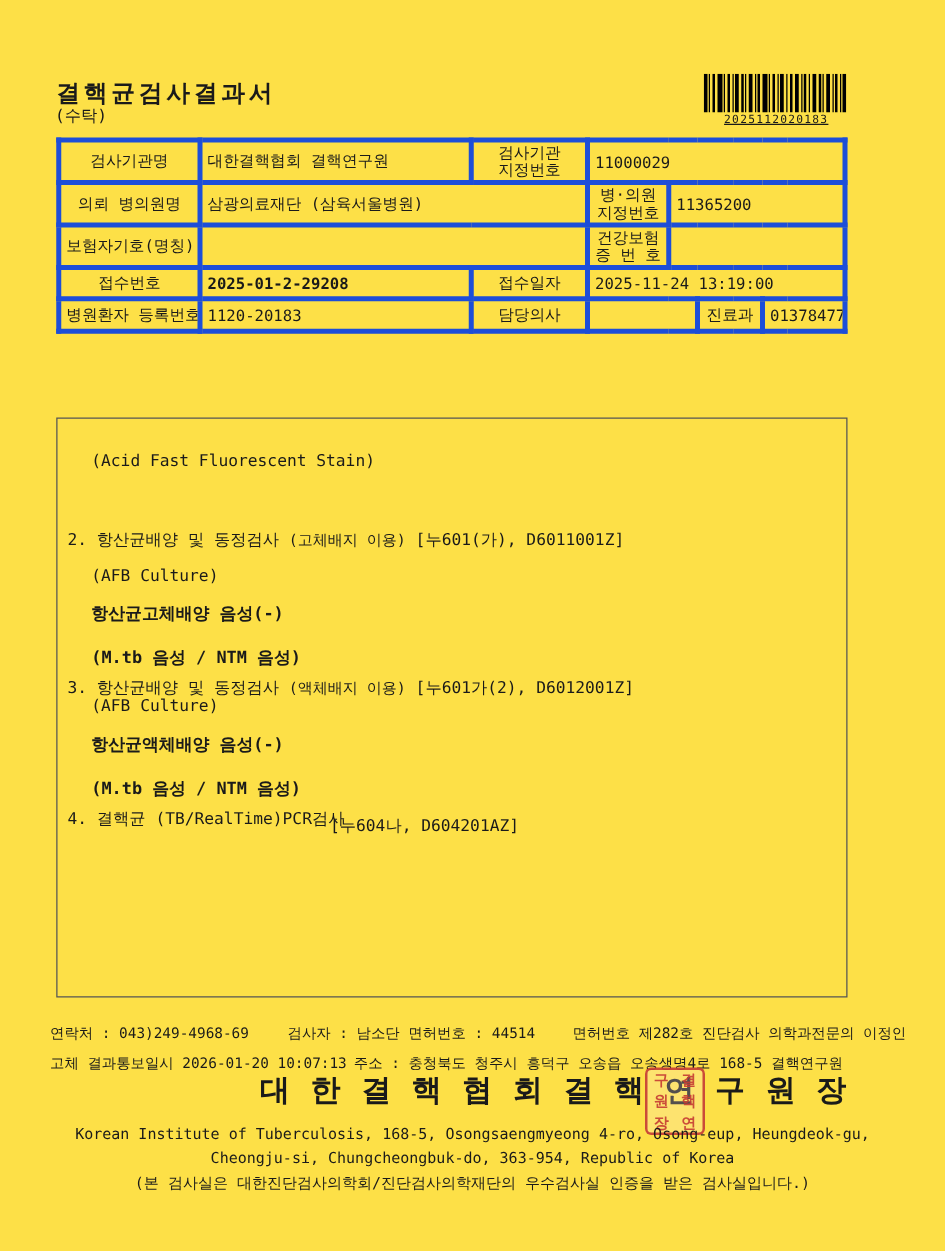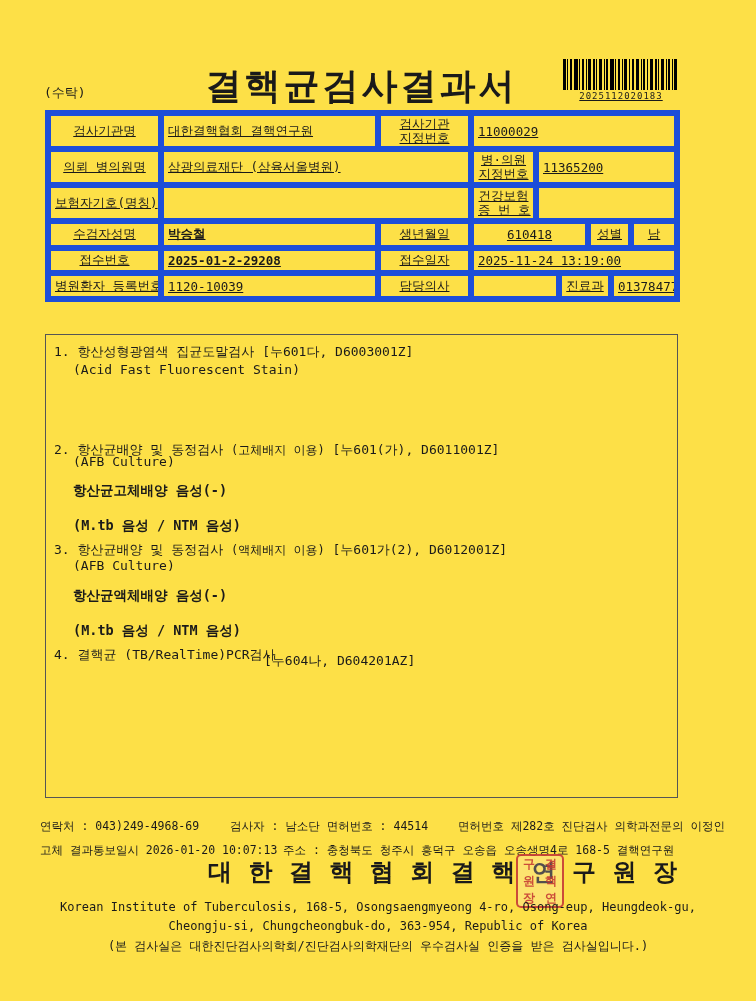--- a/index.html
+++ b/index.html
@@ -1,32 +1,32 @@
 <!DOCTYPE html>
 <html><head>
 <meta charset="utf-8">
 <style>
   html,body{margin:0;padding:0;background:#e8e8e8;}
   .page{position:relative;width:756px;height:1001px;background:#fde047;
         font-family:"DejaVu Sans Mono", monospace;color:#1a1a1a;overflow:hidden;}
 
   
   .consign{position:absolute;left:44px;top:84px;font-size:13px;}
-  .doc-title{position:absolute;left:45px;top:62px;width:633px;text-align:center;
-             font-size:36px;font-weight:bold;letter-spacing:3px;
+  .doc-title{position:absolute;left:45px;top:62px;width:633px;text-align:left;
+             font-size:19px;font-weight:bold;letter-spacing:3px;
              font-family:"DejaVu Serif", serif;}
   .barcode-wrap{position:absolute;left:563px;top:59px;width:116px;text-align:center;}
   .barcode-wrap svg{display:block;}
   .barcode-num{font-size:9px;letter-spacing:1px;margin-top:1px;text-decoration:underline;}
 
   
   table.info{position:absolute;left:45px;top:110px;width:631px;border-collapse:collapse;
              table-layout:fixed;}
-  table.info td{border:6px solid #1d4ed8;font-size:12.5px;padding:1px 4px;
-                overflow:hidden;white-space:nowrap;vertical-align:middle;text-decoration:underline;}
+  table.info td{border:4px solid #1d4ed8;font-size:12.5px;padding:1px 4px;
+                overflow:hidden;white-space:nowrap;vertical-align:middle;}
   td.lbl{text-align:center;padding:1px 1px;}
   td.val{text-align:left;padding-left:9px;}
   td.ctr{text-align:center;}
   .b{font-weight:bold;}
   td.two{line-height:1.12;}
   td.two div{text-align:center;font-size:12.5px;}
 
   
   .result-box{position:absolute;left:45px;top:334px;width:631px;height:462px;
               border:1px solid #555;}
@@ -127,53 +127,41 @@
     </tr>
     <tr style="height:33px">
       <td class="lbl">보험자기호(명칭)</td>
       <td class="val" colspan="2"></td>
       <td class="lbl two">
         <div>건강보험</div>
         <div>증 번 호</div>
       </td>
       <td class="val" colspan="5"></td>
     </tr>
-    <tr style="height:27px">
-      <td class="lbl">수검자성명</td>
-      <td class="val b">박승철</td>
-      <td class="lbl">생년월일</td>
-      <td class="ctr" colspan="3">610418</td>
-      <td class="lbl" colspan="2">성별</td>
-      <td class="ctr">남</td>
-    </tr>
     <tr style="height:25px">
       <td class="lbl">접수번호</td>
       <td class="val b">2025-01-2-29208</td>
       <td class="lbl">접수일자</td>
       <td class="val" colspan="6">2025-11-24 13:19:00</td>
     </tr>
     <tr style="height:26px">
       <td class="lbl">병원환자 등록번호</td>
-      <td class="val">1120-10039</td>
+      <td class="val">1120-20183</td>
       <td class="lbl">담당의사</td>
       <td class="val" colspan="2"></td>
       <td class="lbl" colspan="2">진료과</td>
       <td class="val" colspan="2" style="padding-left:4px">01378477</td>
     </tr>
   </tbody>
     </table>
 
   <div class="result-box">
-    <div class="rline" style="left:8px;top:8px">
-      <span>1. 항산성형광염색 집균도말검사</span>
-      <span>[누601다, D6003001Z]</span>
-    </div>
     <div class="rline" style="left:27px;top:27px">(Acid Fast Fluorescent Stain)</div>
 
-    <div class="rline" style="left:8px;top:106px">
+    <div class="rline" style="left:8px;top:88px">
       <span>2. 항산균배양 및 동정검사</span>
       <span class="rsub">(고체배지 이용)</span>
       <span>[누601(가), D6011001Z]</span>
     </div>
     <div class="rline" style="left:27px;top:119px">(AFB Culture)</div>
     <div class="rline rbold" style="left:27px;top:147px">항산균고체배양 음성(-)</div>
     <div class="rline rbold" style="left:27px;top:182px">(M.tb 음성 / NTM 음성)</div>
 
     <div class="rline" style="left:8px;top:206px">
       <span>3. 항산균배양 및 동정검사</span>

